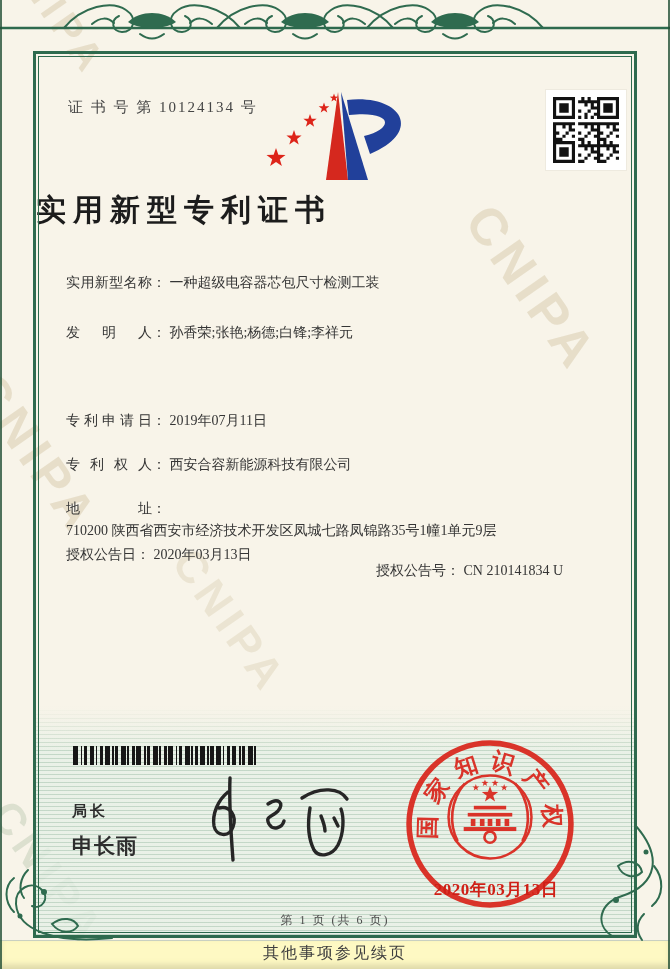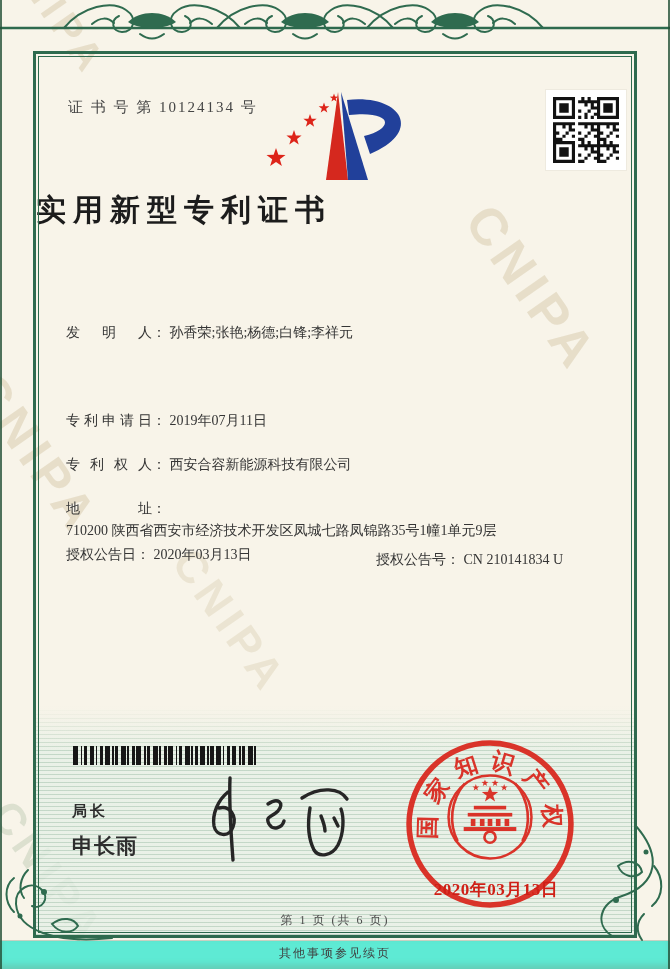--- a/index.html
+++ b/index.html
@@ -48,43 +48,43 @@
            display:flex;align-items:center;justify-content:center;z-index:1;box-shadow:0 0 0 1px rgba(0,0,0,.04);}
 
   .title{position:absolute;left:0;right:0;top:136px;text-align:left;font-size:30px;font-weight:700;
          letter-spacing:7px;color:#1c1c1c;z-index:1;}
 
   .row{position:absolute;left:30px;right:30px;font-size:14px;line-height:22px;color:#353535;z-index:1;}
   .r1{top:218px;} .r2{top:268px;} .r3{top:312px;} .r4{top:356px;} .r5{top:400px;} .r6{top:444px;} .r7{top:490px;}
   .flabel{display:inline-block;width:86px;text-align:justify;text-align-last:justify;vertical-align:top;}
   .fval{vertical-align:top;}
   .addr-val{display:inline-block;width:438px;}
-  .grant2{position:absolute;left:310px;top:5px;}
+  .grant2{position:absolute;left:310px;top:16px;}
 
   .paras{position:absolute;left:30px;width:544px;top:524px;font-size:13.5px;line-height:1.95;
          color:#3d3d3d;z-index:1;text-align:justify;}
   .paras p{margin:0 0 2px 0;text-indent:2em;}
 
   .barcode{position:absolute;left:37px;top:692px;width:190px;height:19px;z-index:1;font-size:0;}
 
   .officer-title{position:absolute;left:36px;top:748px;font-size:15px;font-weight:600;color:#2e2e2e;z-index:1;letter-spacing:3px;}
   .officer-name{position:absolute;left:36px;top:778px;font-size:21px;font-weight:600;color:#2e2e2e;z-index:1;letter-spacing:1px;}
   .signature{position:absolute;left:150px;top:718px;z-index:1;}
 
   .seal{position:absolute;left:368px;top:684px;z-index:2;opacity:.93;}
   .seal-arc-text{font-size:23px;font-weight:700;letter-spacing:10px;fill:#d9261c;
                  font-family:"Liberation Serif","DejaVu Serif",serif;}
   .seal-date{position:absolute;left:372px;top:824px;width:176px;text-align:center;z-index:3;
              color:#cf1f16;font-size:17px;font-weight:700;letter-spacing:.5px;}
 
   .page-no{position:absolute;left:0;right:0;top:858px;text-align:center;font-size:12px;
            letter-spacing:2px;color:#4a4a4a;z-index:1;}
 
-  .continuation{position:absolute;left:0;right:0;top:941px;bottom:0;background:#5eead4;z-index:2;
-                text-align:center;font-size:12px;color:#3f3f3f;line-height:24px;letter-spacing:2px;
+  .continuation{position:absolute;left:0;right:0;top:941px;bottom:0;background:#fef9c3;z-index:2;
+                text-align:center;font-size:16px;color:#3f3f3f;line-height:24px;letter-spacing:2px;
                 box-shadow:0 -1px 0 rgba(60,100,75,.25), inset 0 -4px 6px rgba(120,115,90,.25);}
 
   .orn-stroke{stroke:#2f6b4f;stroke-width:2;fill:none;stroke-linecap:round;}
   .orn-fill{fill:#2f6b4f;stroke:none;}
 </style>
 </head>
 <body>
 
 <div class="page">
 
@@ -152,20 +152,24 @@
     </svg>
 
     <div class="qr-wrap">
       <svg width="66" height="66" viewBox="0 0 63 63">
           <path fill="#121212" d="M0,0h3v3h-3zM3,0h3v3h-3zM6,0h3v3h-3zM9,0h3v3h-3zM12,0h3v3h-3zM15,0h3v3h-3zM18,0h3v3h-3zM27,0h3v3h-3zM33,0h3v3h-3zM42,0h3v3h-3zM45,0h3v3h-3zM48,0h3v3h-3zM51,0h3v3h-3zM54,0h3v3h-3zM57,0h3v3h-3zM60,0h3v3h-3zM0,3h3v3h-3zM18,3h3v3h-3zM24,3h3v3h-3zM27,3h3v3h-3zM30,3h3v3h-3zM33,3h3v3h-3zM36,3h3v3h-3zM39,3h3v3h-3zM42,3h3v3h-3zM60,3h3v3h-3zM0,6h3v3h-3zM6,6h3v3h-3zM9,6h3v3h-3zM12,6h3v3h-3zM18,6h3v3h-3zM30,6h3v3h-3zM36,6h3v3h-3zM42,6h3v3h-3zM48,6h3v3h-3zM51,6h3v3h-3zM54,6h3v3h-3zM60,6h3v3h-3zM0,9h3v3h-3zM6,9h3v3h-3zM9,9h3v3h-3zM12,9h3v3h-3zM18,9h3v3h-3zM36,9h3v3h-3zM39,9h3v3h-3zM42,9h3v3h-3zM48,9h3v3h-3zM51,9h3v3h-3zM54,9h3v3h-3zM60,9h3v3h-3zM0,12h3v3h-3zM6,12h3v3h-3zM9,12h3v3h-3zM12,12h3v3h-3zM18,12h3v3h-3zM24,12h3v3h-3zM33,12h3v3h-3zM42,12h3v3h-3zM48,12h3v3h-3zM51,12h3v3h-3zM54,12h3v3h-3zM60,12h3v3h-3zM0,15h3v3h-3zM18,15h3v3h-3zM30,15h3v3h-3zM39,15h3v3h-3zM42,15h3v3h-3zM60,15h3v3h-3zM0,18h3v3h-3zM3,18h3v3h-3zM6,18h3v3h-3zM9,18h3v3h-3zM12,18h3v3h-3zM15,18h3v3h-3zM18,18h3v3h-3zM24,18h3v3h-3zM30,18h3v3h-3zM36,18h3v3h-3zM42,18h3v3h-3zM45,18h3v3h-3zM48,18h3v3h-3zM51,18h3v3h-3zM54,18h3v3h-3zM57,18h3v3h-3zM60,18h3v3h-3zM0,24h3v3h-3zM3,24h3v3h-3zM6,24h3v3h-3zM9,24h3v3h-3zM12,24h3v3h-3zM15,24h3v3h-3zM18,24h3v3h-3zM24,24h3v3h-3zM27,24h3v3h-3zM30,24h3v3h-3zM33,24h3v3h-3zM36,24h3v3h-3zM39,24h3v3h-3zM42,24h3v3h-3zM45,24h3v3h-3zM48,24h3v3h-3zM51,24h3v3h-3zM54,24h3v3h-3zM57,24h3v3h-3zM60,24h3v3h-3zM0,27h3v3h-3zM9,27h3v3h-3zM15,27h3v3h-3zM30,27h3v3h-3zM36,27h3v3h-3zM42,27h3v3h-3zM51,27h3v3h-3zM57,27h3v3h-3zM0,30h3v3h-3zM15,30h3v3h-3zM18,30h3v3h-3zM36,30h3v3h-3zM39,30h3v3h-3zM42,30h3v3h-3zM57,30h3v3h-3zM60,30h3v3h-3zM0,33h3v3h-3zM3,33h3v3h-3zM12,33h3v3h-3zM24,33h3v3h-3zM33,33h3v3h-3zM42,33h3v3h-3zM45,33h3v3h-3zM54,33h3v3h-3zM0,36h3v3h-3zM9,36h3v3h-3zM18,36h3v3h-3zM30,36h3v3h-3zM39,36h3v3h-3zM42,36h3v3h-3zM51,36h3v3h-3zM60,36h3v3h-3zM0,39h3v3h-3zM3,39h3v3h-3zM6,39h3v3h-3zM24,39h3v3h-3zM27,39h3v3h-3zM42,39h3v3h-3zM45,39h3v3h-3zM48,39h3v3h-3zM0,42h3v3h-3zM3,42h3v3h-3zM6,42h3v3h-3zM9,42h3v3h-3zM12,42h3v3h-3zM15,42h3v3h-3zM18,42h3v3h-3zM27,42h3v3h-3zM33,42h3v3h-3zM42,42h3v3h-3zM48,42h3v3h-3zM54,42h3v3h-3zM0,45h3v3h-3zM18,45h3v3h-3zM24,45h3v3h-3zM27,45h3v3h-3zM30,45h3v3h-3zM33,45h3v3h-3zM36,45h3v3h-3zM39,45h3v3h-3zM42,45h3v3h-3zM45,45h3v3h-3zM48,45h3v3h-3zM51,45h3v3h-3zM54,45h3v3h-3zM57,45h3v3h-3zM60,45h3v3h-3zM0,48h3v3h-3zM6,48h3v3h-3zM9,48h3v3h-3zM12,48h3v3h-3zM18,48h3v3h-3zM30,48h3v3h-3zM36,48h3v3h-3zM42,48h3v3h-3zM51,48h3v3h-3zM57,48h3v3h-3zM0,51h3v3h-3zM6,51h3v3h-3zM9,51h3v3h-3zM12,51h3v3h-3zM18,51h3v3h-3zM36,51h3v3h-3zM39,51h3v3h-3zM42,51h3v3h-3zM57,51h3v3h-3zM60,51h3v3h-3zM0,54h3v3h-3zM6,54h3v3h-3zM9,54h3v3h-3zM12,54h3v3h-3zM18,54h3v3h-3zM24,54h3v3h-3zM33,54h3v3h-3zM42,54h3v3h-3zM45,54h3v3h-3zM54,54h3v3h-3zM0,57h3v3h-3zM18,57h3v3h-3zM30,57h3v3h-3zM39,57h3v3h-3zM42,57h3v3h-3zM51,57h3v3h-3zM60,57h3v3h-3zM0,60h3v3h-3zM3,60h3v3h-3zM6,60h3v3h-3zM9,60h3v3h-3zM12,60h3v3h-3zM15,60h3v3h-3zM18,60h3v3h-3zM24,60h3v3h-3zM27,60h3v3h-3zM42,60h3v3h-3zM45,60h3v3h-3zM48,60h3v3h-3z"></path>
         </svg>
     </div>
 
     <div class="title">实用新型专利证书</div>
 
+    <div class="row r1">
+      <span class="flabel">实用新型名称</span><span>：</span>
+      <span class="fval">一种超级电容器芯包尺寸检测工装</span>
+    </div>
     <div class="row r2">
       <span class="flabel">发明人</span><span>：</span>
       <span class="fval">孙香荣;张艳;杨德;白锋;李祥元</span>
     </div>
     <div class="row r4">
       <span class="flabel">专利申请日</span><span>：</span>
       <span class="fval">2019年07月11日</span>
     </div>
     <div class="row r5">
       <span class="flabel">专利权人</span><span>：</span>

